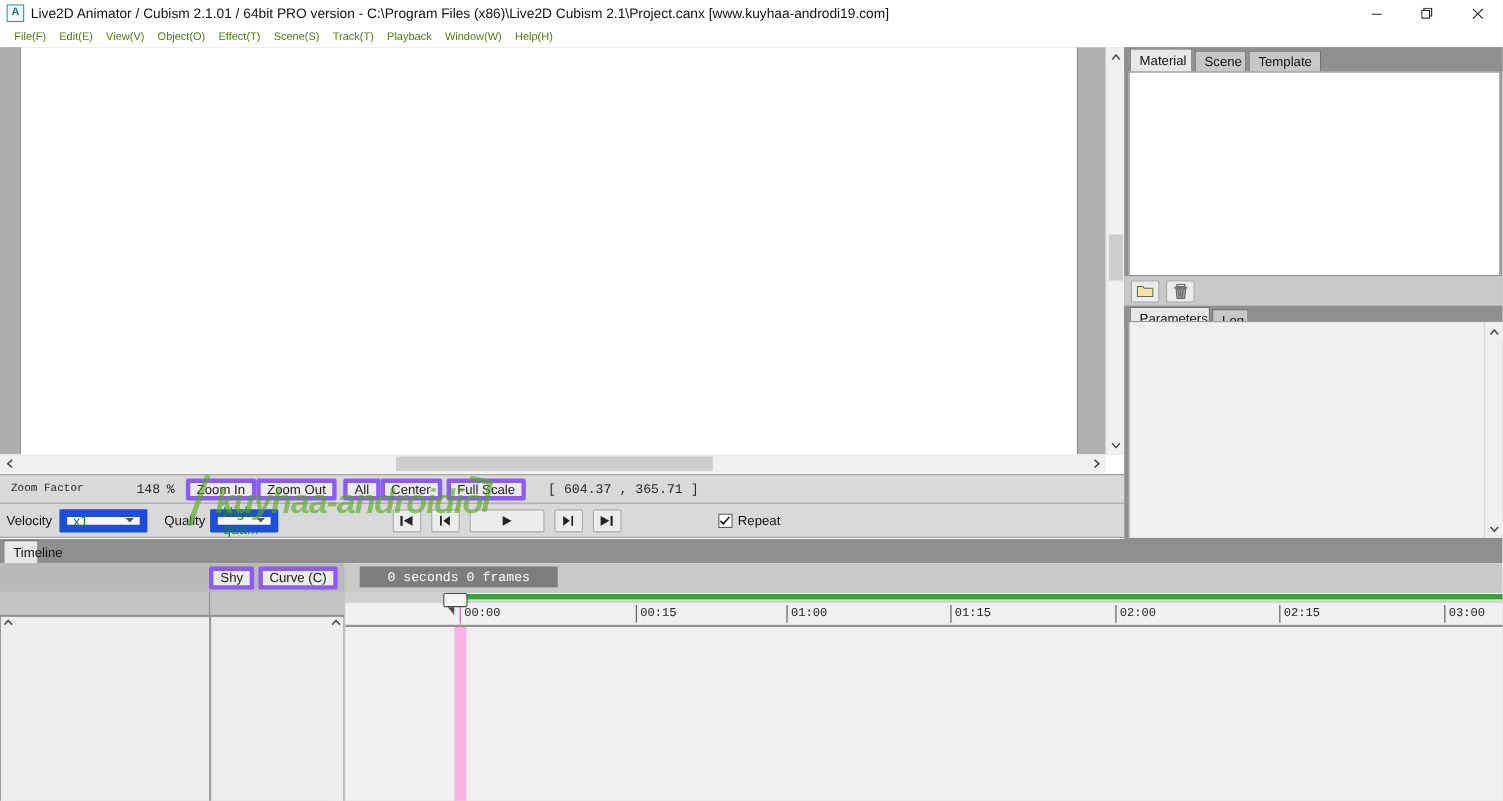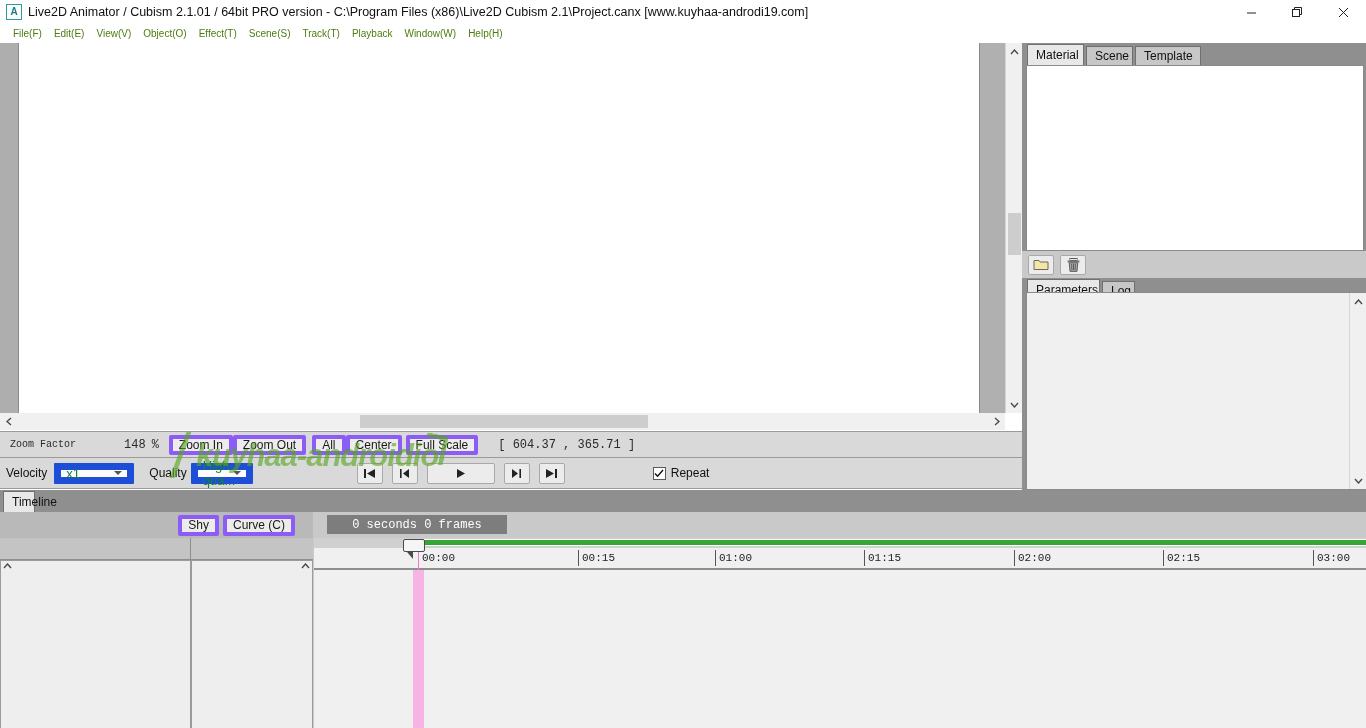--- a/index.html
+++ b/index.html
@@ -147,21 +147,21 @@
   .tab.active { background: #e8e8e8; height: 21px; }
 
   .tl-body {
     position: absolute; left: 0; top: 469px; width: 1366px; height: 259px;
     background: #c9c9c9;
   }
 
   .tl-left-head {
     position: absolute; left: 0; top: 0; width: 313px; height: 26px;
     background: #b9b9b9; display: flex; align-items: center; justify-content: flex-end;
-    padding-right: 18px; gap: 4px;
+    padding-right: 6px; gap: 4px;
   }
   .tl-left-sub {
     position: absolute; left: 0; top: 26px; width: 313px; height: 22px;
     background: #c4c4c4; border-bottom: 1px solid #8e8e8e;
   }
   .tl-col-div { position: absolute; top: 26px; width: 1px; background: #8e8e8e; }
   .tl-list {
     position: absolute; background: #eeeeee; border: 1px solid #9b9b9b;
   }
   .tl-scrollcol {

